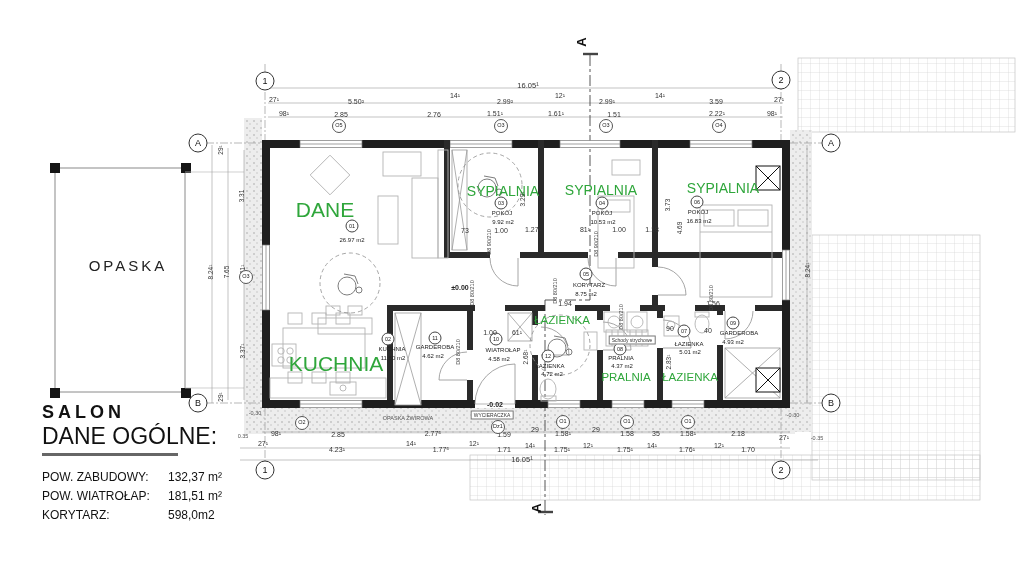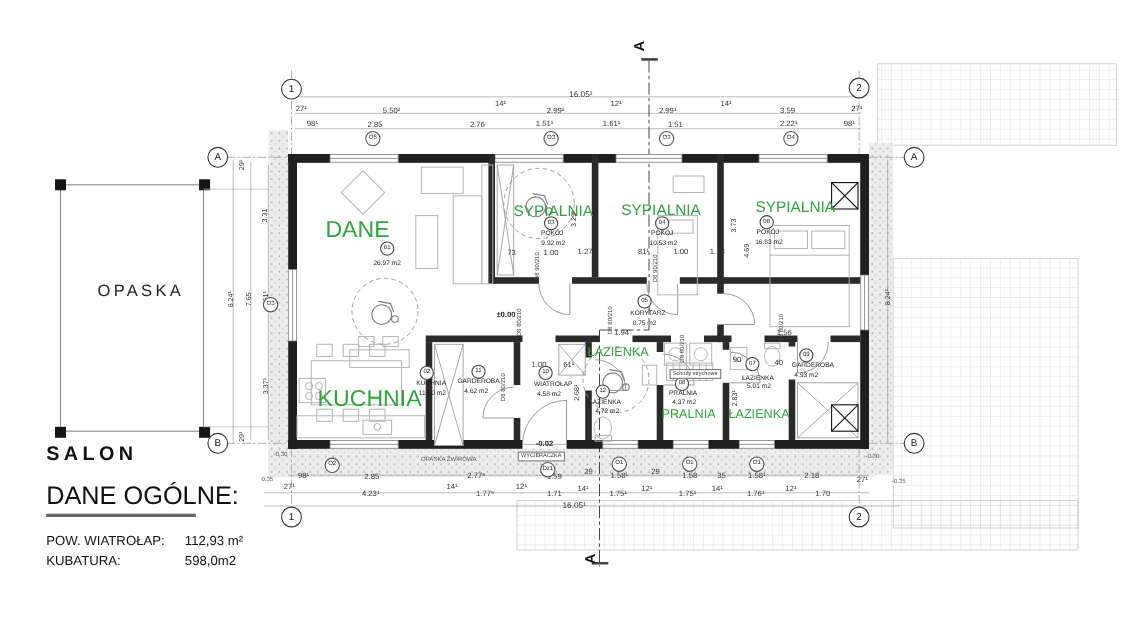--- a/index.html
+++ b/index.html
@@ -25,21 +25,21 @@
   .rnum{width:11px;height:11px;border:0.75px solid #444;border-radius:50%;font-size:5.5px;
         display:flex;align-items:center;justify-content:center;background:#fff;color:#222;}
   .wtag{width:12px;height:12px;border:0.75px solid #555;border-radius:50%;font-size:5.5px;
         display:flex;align-items:center;justify-content:center;background:#fff;color:#222;}
   .axis{width:17px;height:17px;border:1px solid #333;border-radius:50%;font-size:9px;
         display:flex;align-items:center;justify-content:center;background:#fff;color:#111;}
   .secA{font-size:13px;font-weight:bold;color:#111;}
   
   #titleblock{position:absolute;left:42px;top:402px;}
   .tb-name{font-size:18px;font-weight:bold;letter-spacing:4px;color:#111;}
-  .tb-head{font-size:23px;color:#111;margin-top:14px;}
+  .tb-head{font-size:23px;color:#111;}
   .tb-rule{width:136px;height:3px;background:#666;margin-top:3px;}
   .tb-stats{margin-top:14px;font-size:12px;color:#111;}
   .tb-row{display:flex;margin-bottom:5px;}
   .tb-label{width:126px;}
   .tb-value{}
 </style>
 </head>
 <body>
 
 <div id="canvas">
@@ -418,22 +418,26 @@
       <div class="lab lvl" style="left: 460px; top: 287px; transform: translate(-50%, -50%);">±0.00</div>
       <div class="lab lvl" style="left: 495px; top: 404px; transform: translate(-50%, -50%);">-0.02</div>
     </div>
 
   <div id="titleblock">
     <div class="tb-name">SALON</div>
     <div class="tb-head">DANE OGÓLNE:</div>
     <div class="tb-rule"></div>
     <div class="tb-stats">
       <div class="tb-row">
-        <span class="tb-label">POW. WIATROŁAP:</span>
-        <span class="tb-value">112,93 m²</span>
+        <span class="tb-label">POW. ZABUDOWY:</span>
+        <span class="tb-value">132,37 m²</span>
       </div>
       <div class="tb-row">
-        <span class="tb-label">KUBATURA:</span>
+        <span class="tb-label">POW. WIATROŁAP:</span>
+        <span class="tb-value">181,51 m²</span>
+      </div>
+      <div class="tb-row">
+        <span class="tb-label">KORYTARZ:</span>
         <span class="tb-value">598,0m2</span>
       </div>
     </div>
   </div>
 </div>
 
 </body></html>

